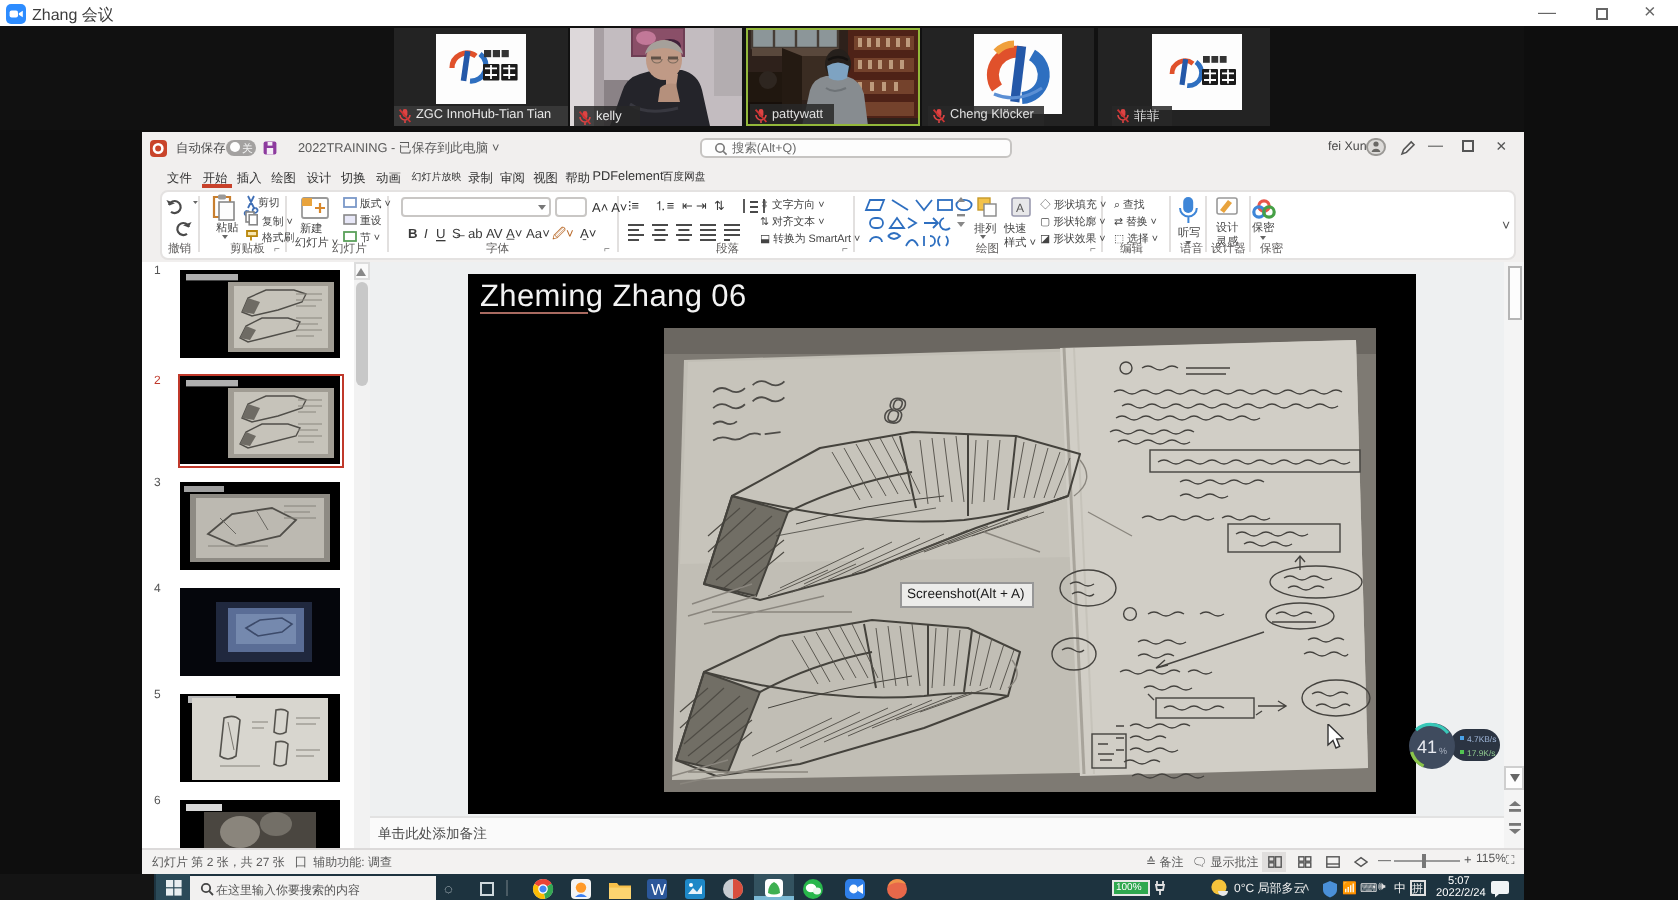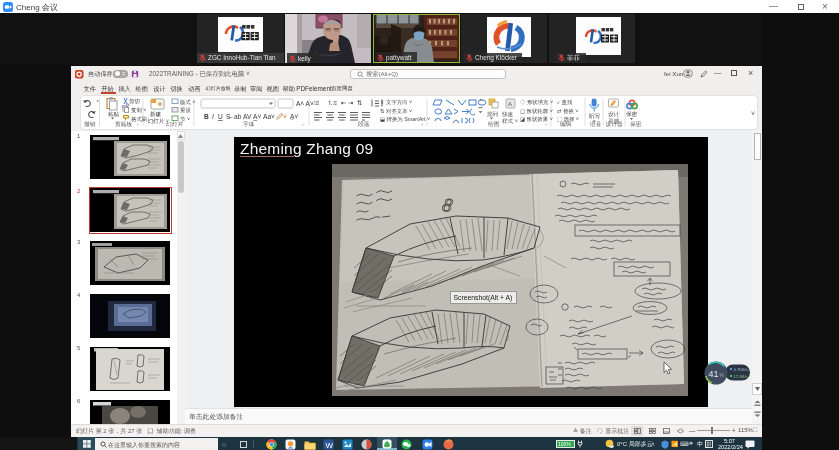--- a/index.html
+++ b/index.html
@@ -7,21 +7,21 @@
 .t{position:absolute;white-space:nowrap}
 </style></head>
 <body>
 
 <div class="abs" style="left:0;top:0;width:839px;height:13px;background:#ffffff"></div>
 <svg class="abs" style="left:3px;top:2px" width="10" height="10" viewBox="0 0 10 10">
  <rect x="0" y="0" width="10" height="10" rx="2.5" fill="#2d8cff"></rect>
  <rect x="1.8" y="3.2" width="4.2" height="3.6" rx="1" fill="#fff"></rect>
  <path d="M6.4 4.6 L8.4 3.4 L8.4 6.6 L6.4 5.4 Z" fill="#fff"></path>
 </svg>
-<div class="t" style="left:16px;top:2px;font-size:8px;color:#3c3c3c">Cheng 会议</div>
+<div class="t" style="left:16px;top:2px;font-size:8px;color:#3c3c3c">Zhang 会议</div>
 <div class="t" style="left:769px;top:1px;font-size:9px;color:#666">—</div>
 <div class="abs" style="left:798px;top:3.5px;width:6px;height:6px;border:1px solid #666;box-sizing:border-box"></div>
 <div class="t" style="left:822px;top:0.5px;font-size:10px;color:#666">×</div>
 
 <div class="abs" style="left:0;top:13px;width:839px;height:52px;background:#111111"></div>
 
 <div class="abs" style="left:197px;top:14px;width:87px;height:49px;background:#232323"></div>
 <div class="abs" style="left:218px;top:17px;width:45px;height:35px;background:#fdfdfd"></div>
 <svg class="abs" style="left:218px;top:17px" width="45" height="35" viewBox="0 0 45 35">
  <path d="M8 17 a7.5 7.5 0 0 1 12 -6" fill="none" stroke="#e0512b" stroke-width="2.6"></path>
@@ -465,21 +465,21 @@
 </svg>
 
 <div class="abs" style="left:176.5px;top:131px;width:8px;height:293px;background:#f2f2f2"></div>
 <div class="abs" style="left:176.5px;top:131px;width:8px;height:9px;background:#fafafa;border:0.5px solid #ddd;box-sizing:border-box"></div>
 <svg class="abs" style="left:178px;top:134px" width="5" height="4" viewBox="0 0 5 4">
     <path d="M0 4 L2.5 0 L5 4 Z" fill="#888"></path>
   </svg>
 <div class="abs" style="left:177.5px;top:141px;width:6px;height:52px;background:#c8c8c8;border-radius:3px"></div>
 
 <div class="abs" style="left:234px;top:136.5px;width:473.5px;height:270px;background:#000"></div>
-<div class="t" style="left:240px;top:140px;font-size:15.5px;color:#f2f2f2;letter-spacing:0.2px">Zheming Zhang 09</div>
+<div class="t" style="left:240px;top:140px;font-size:15.5px;color:#f2f2f2;letter-spacing:0.2px">Zheming Zhang 06</div>
 <div class="abs" style="left:240px;top:155.5px;width:54px;height:1px;background:#a86a60"></div>
 
 <svg class="abs" style="left:332px;top:164px" width="356" height="232" viewBox="0 0 356 232">
  <rect width="356" height="232" fill="#7e7a73"></rect>
  <rect x="0" y="0" width="356" height="13" fill="#6b6761"></rect>
  <polygon points="10,16 346,6 352,220 4,226" fill="#c1beb5"></polygon>
  <polygon points="12,17 344,8 348,112 8,118" fill="#c7c4bb"></polygon>
  <polygon points="198,10 346,6 352,220 208,224" fill="#d1cec6"></polygon>
  <line x1="200" y1="10" x2="210" y2="223" stroke="#a8a49b" stroke-width="1.5"></line>
  <line x1="205" y1="10" x2="215" y2="223" stroke="#c6c3ba" stroke-width="1"></line>

